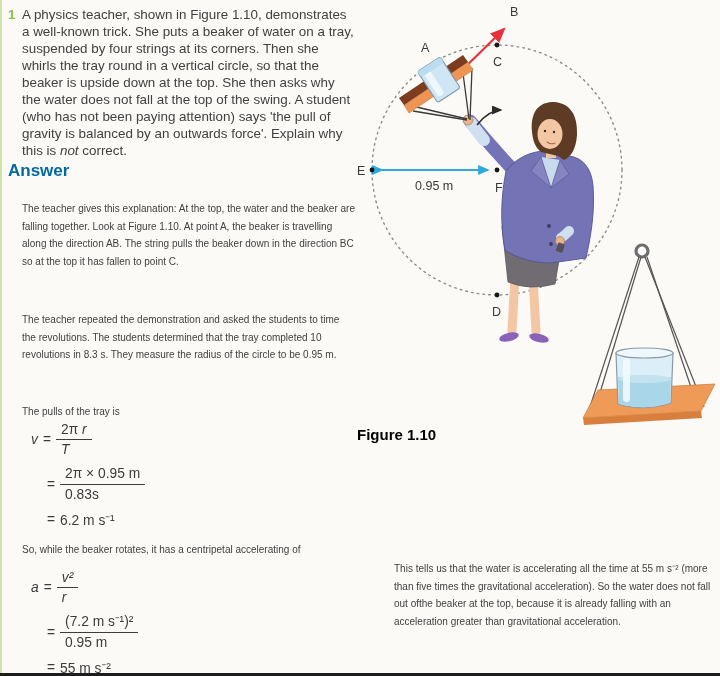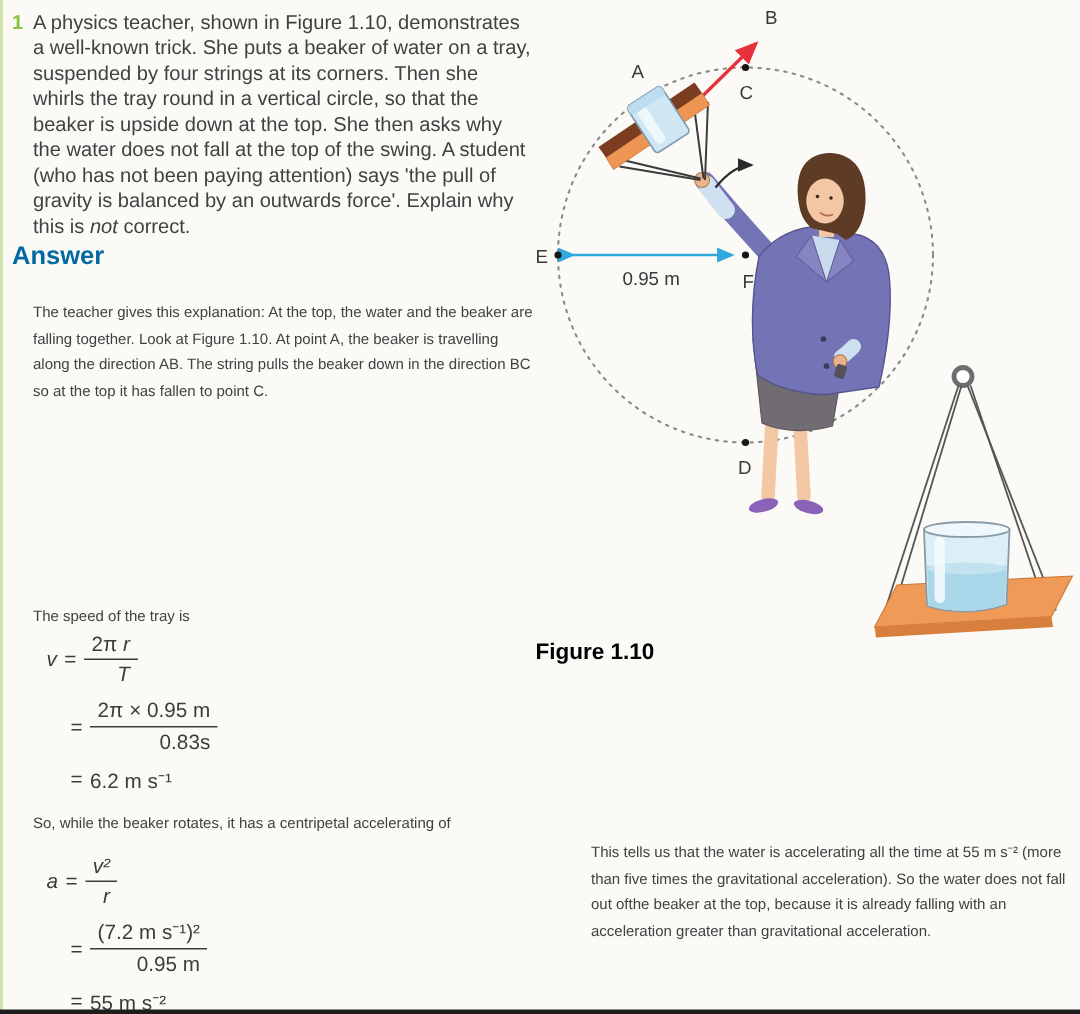--- a/index.html
+++ b/index.html
@@ -25,42 +25,43 @@
   #p4{left:22px;top:531px;width:336px;}
   #p5{left:394px;top:550px;width:330px;}
 
   .formula{position:absolute;font-size:13.8px;color:#3c3c3c;}
   #f-speed{left:31px;top:421px;}
   #f-accel{left:31px;top:569px;}
   .frow{display:flex;align-items:center;margin-bottom:7px;}
   .frow.indent{margin-left:11px;}
   .mvar{font-style:italic;}
   .meq{margin:0 5px;}
-  .frac{display:inline-flex;flex-direction:column;text-align:right;line-height:1.25;}
+  .frac{display:inline-flex;flex-direction:column;text-align:left;line-height:1.25;}
   .frac .num{padding:0 5px 1px;}
   .frac .den{border-top:1.4px solid #3c3c3c;padding:1px 5px 0;}
 
   .fig-caption{position:absolute;left:357px;top:426px;font-size:15px;font-weight:bold;color:#000000;}
   #figure-svg{position:absolute;left:355px;top:0;}
   .svg-label{font-size:12.5px;fill:#3a3a3a;font-family:"Liberation Sans",sans-serif;}
 </style>
 </head>
 <body>
 
 <div id="page">
   <div class="edge-left"></div>
 
   <div class="qblock">
     <span class="qnum">1</span>
     <span class="qtext"><span>A physics teacher, shown in Figure 1.10, demonstrates a well-known trick. She puts a beaker of water on a tray, suspended by four strings at its corners. Then she whirls the tray round in a vertical circle, so that the beaker is upside down at the top. She then asks why the water does not fall at the top of the swing. A student (who has not been paying attention) says 'the pull of gravity is balanced by an outwards force'. Explain why this is </span><em>not</em><span> correct.</span></span>
   </div>
 
   <div class="ans-head">Answer</div>
   <p class="para" id="p1">The teacher gives this explanation: At the top, the water and the beaker are falling together. Look at Figure 1.10. At point A, the beaker is travelling along the direction AB. The string pulls the beaker down in the direction BC so at the top it has fallen to point C.</p>
-  <p class="para" id="p3">The speed of the tray is</p>
+  <p class="para" id="p2">The teacher repeated the demonstration and asked the students to time the revolutions. The students determined that the tray completed 10 revolutions in 8.3 s. They measure the radius of the circle to be 0.95 m.</p>
+  <p class="para" id="p3">The pulls of the tray is</p>
 
   <div class="formula" id="f-speed">
     <div class="frow">
       <span class="mvar">v</span>
       <span class="meq">=</span>
       <span class="frac">
         <span class="num"><span>2π </span><span class="mvar">r</span></span>
         <span class="den mvar">T</span>
       </span>
     </div>

